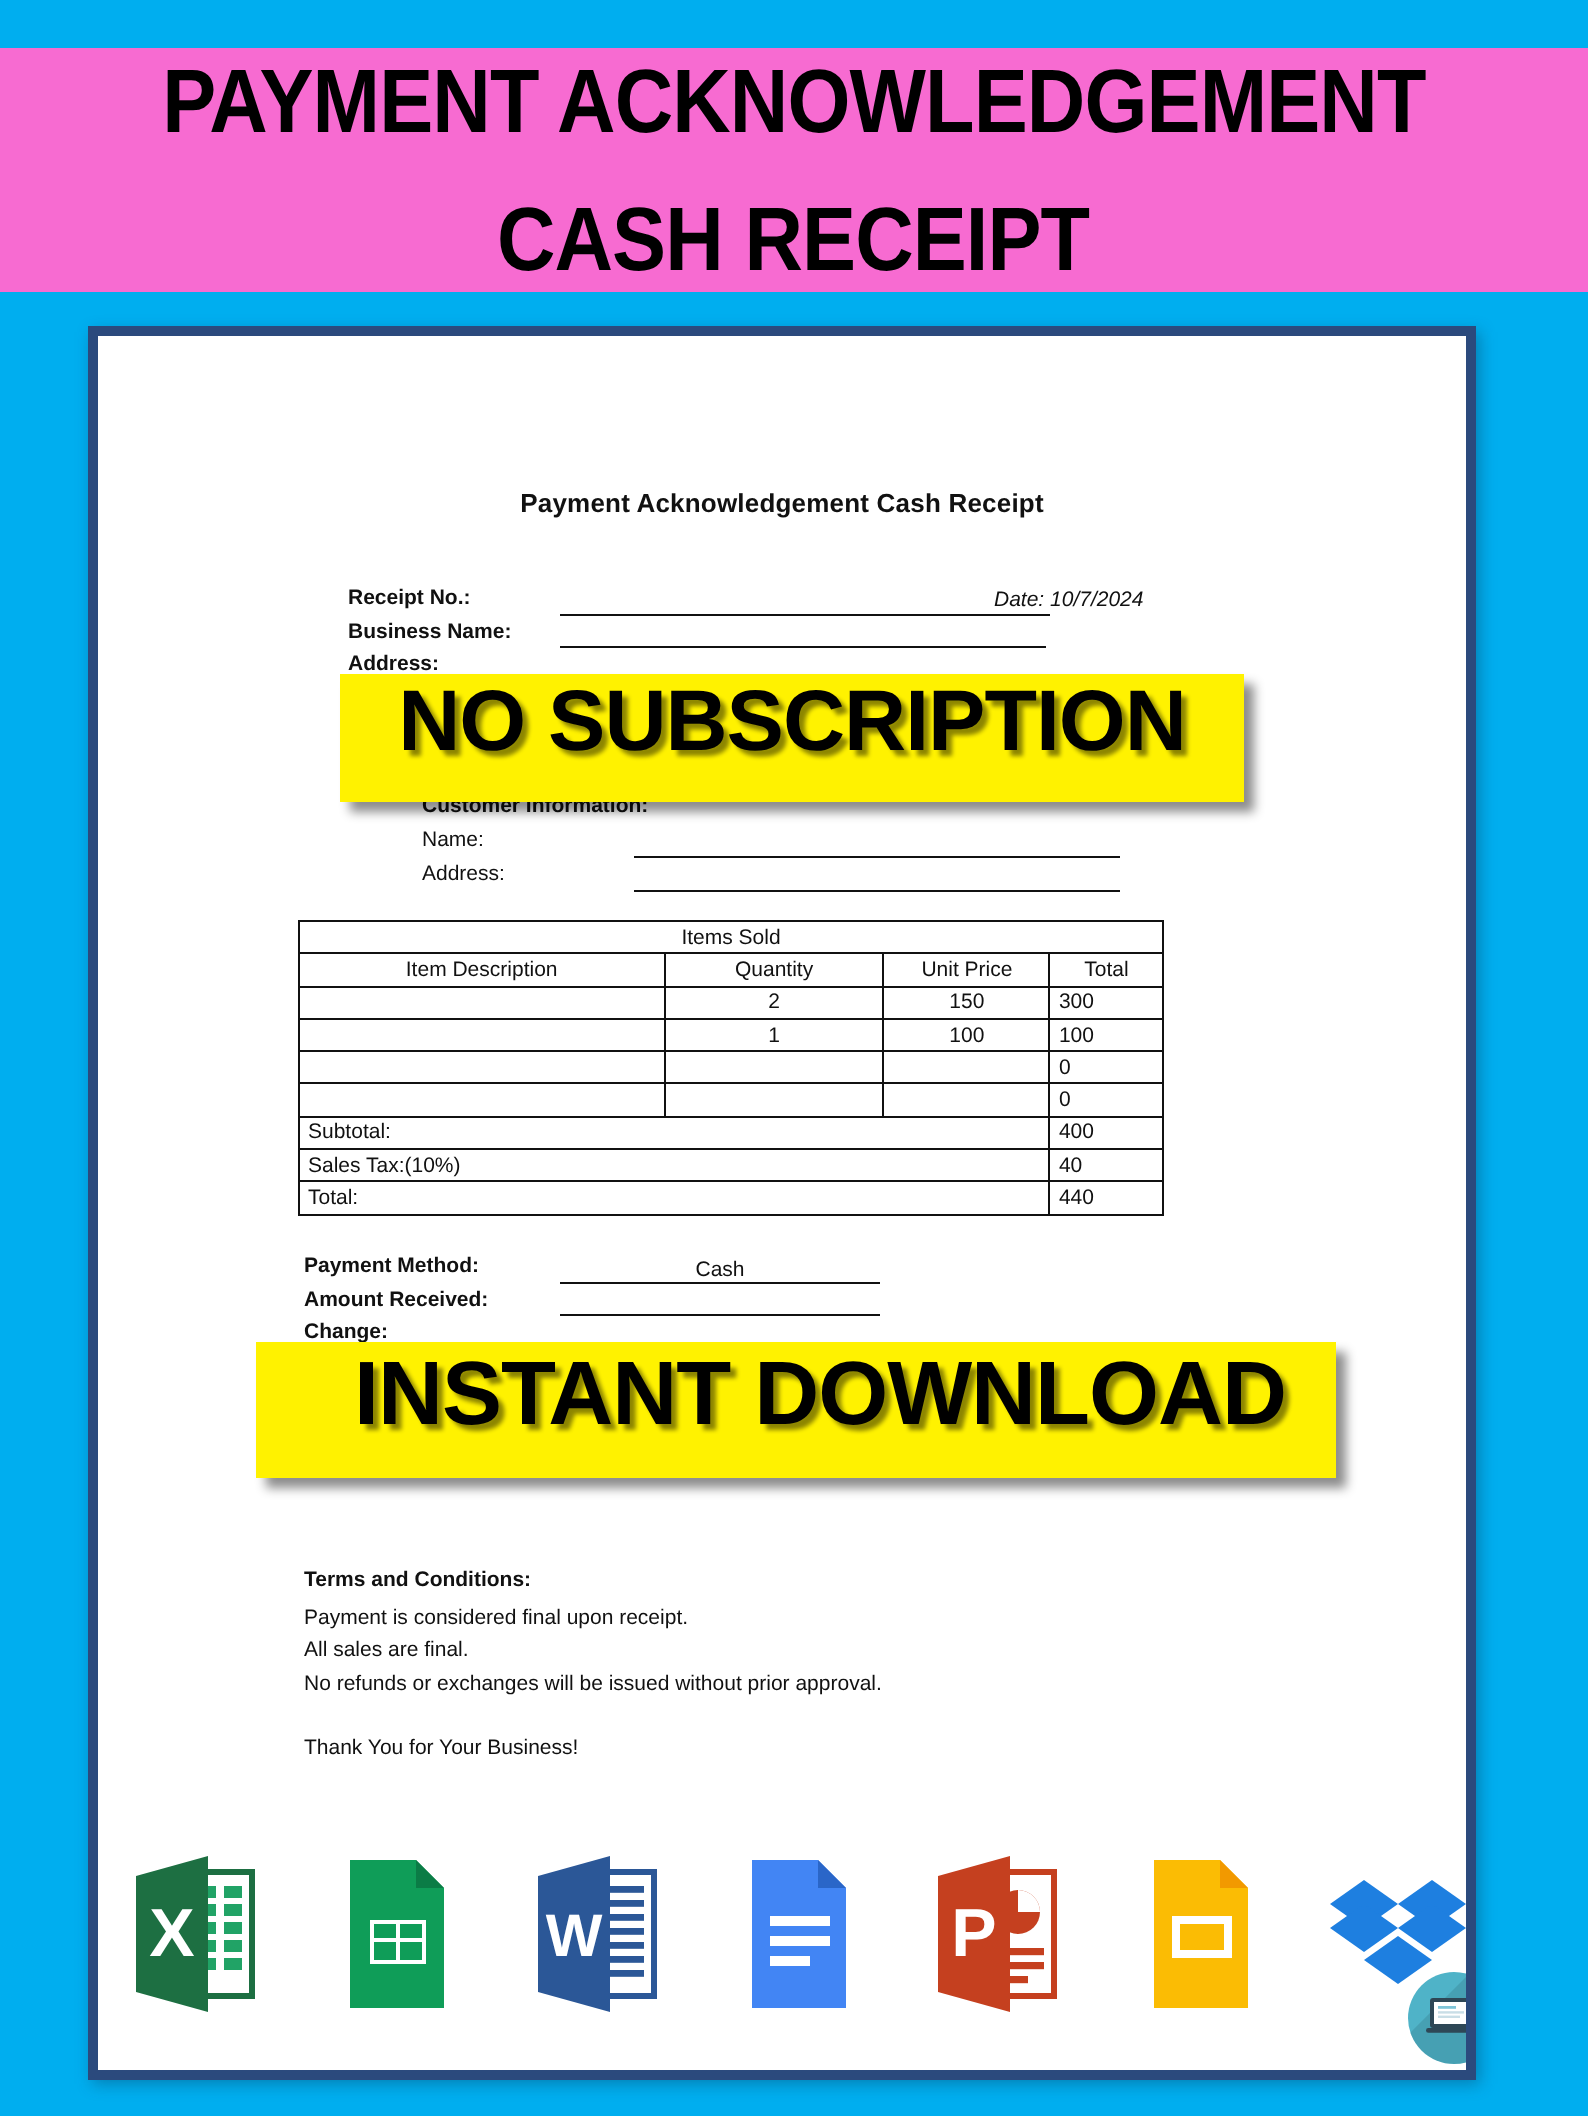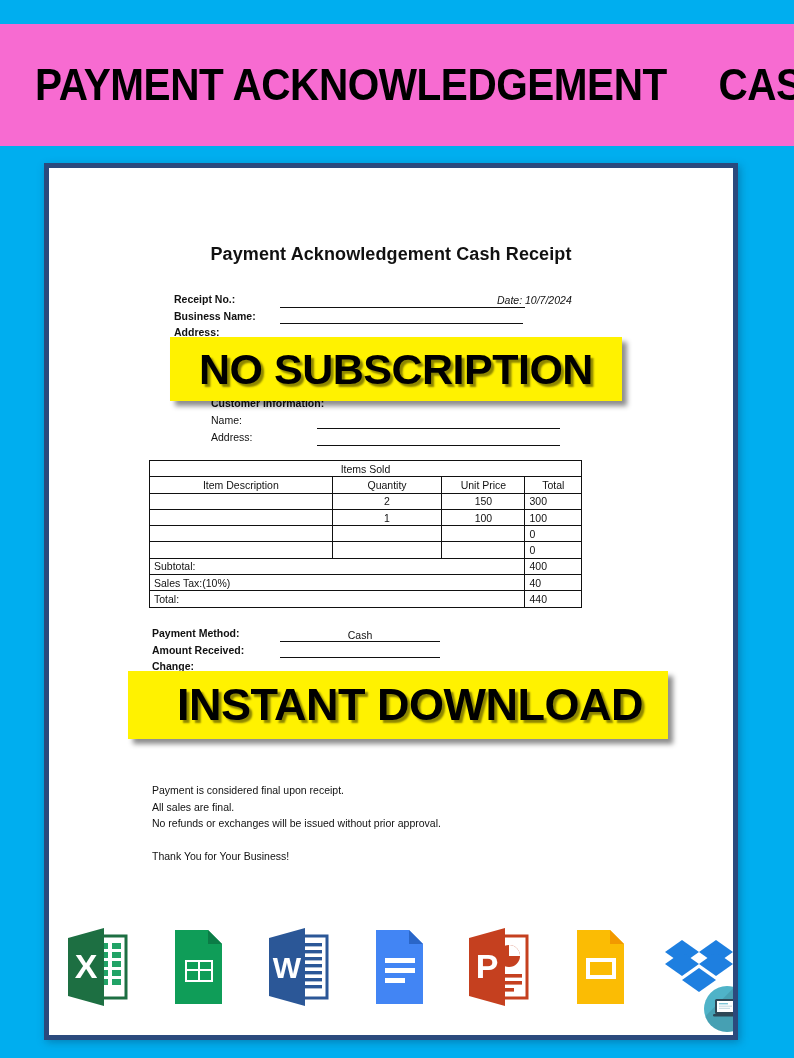--- a/index.html
+++ b/index.html
@@ -11,21 +11,21 @@
   body { background: #00AEEF; position: relative; }
 
   
   .top-blue-strip {
     position: absolute; left: 0; top: 0; width: 794px; height: 24px;
     background: #00AEEF;
   }
   .pink-banner {
     position: absolute; left: 0; top: 24px; width: 794px; height: 122px;
     background: #F76BD1;
-    display: flex; flex-direction: row;
+    display: flex; flex-direction: column;
     align-items: center; justify-content: space-between;
   }
   .banner-line {
     color: #000;
     font-family: "Liberation Sans Narrow", "Liberation Sans", sans-serif;
     font-weight: bold;
     font-size: 45px;
     line-height: 1.18;
     letter-spacing: -0.5px;
     transform: scaleX(0.9);
@@ -50,21 +50,21 @@
     position: absolute; left: 0; top: 0; right: 0; bottom: 0;
     background: #fff;
     overflow: hidden;
     color: #111;
     font-size: 11px;
   }
 
   .doc-title {
     position: absolute; left: 0; right: 0; top: 76px;
     text-align: center;
-    font-size: 18px; font-weight: bold; color: #111;
+    font-size: 13px; font-weight: bold; color: #111;
     letter-spacing: 0.1px;
   }
 
   
   .field-block { position: absolute; left: 103px; top: 125px; width: 530px; }
   .field-row {
     position: relative;
     height: 16.5px;
     font-size: 10.5px;
   }
@@ -123,21 +123,21 @@
   .terms { position: absolute; left: 103px; top: 614px; width: 430px; font-size: 10.5px; }
   .terms .t-head { font-weight: bold; margin-bottom: 2px; }
   .terms .t-line { line-height: 16.5px; }
   .terms .t-thanks { margin-top: 16px; }
 
   
   .promo {
     position: absolute;
     background: #FFF200;
     box-shadow: 5px 5px 5px rgba(0,0,0,0.45);
-    display: flex; align-items: center; justify-content: center;
+    display: flex; justify-content: center;
   }
   .promo span {
     font-family: "Liberation Sans", sans-serif;
     font-weight: bold; color: #000;
     text-shadow: 3px 3px 2px rgba(0,0,0,0.45);
     white-space: nowrap;
   }
   .promo-sub { left: 170px; top: 337px; width: 452px; height: 64px; }
   .promo-sub span { font-size: 43px; letter-spacing: -0.5px; }
   .promo-dl { left: 128px; top: 671px; width: 540px; height: 68px; padding-left: 24px; }
@@ -282,20 +282,21 @@
       <div class="pay-row">
         <span class="pay-label">Amount Received:</span>
         <span class="pay-rule"></span>
       </div>
       <div class="pay-row">
         <span class="pay-label">Change:</span>
       </div>
     </div>
 
     <div class="terms">
+      <div class="t-head t-line">Terms and Conditions:</div>
       <div class="t-line">Payment is considered final upon receipt.</div>
       <div class="t-line">All sales are final.</div>
       <div class="t-line">No refunds or exchanges will be issued without prior approval.</div>
       <div class="t-line t-thanks">Thank You for Your Business!</div>
     </div>
 
     <div class="abt-logo">
       <div class="abt-circle">
         <div class="shade"></div>
         <svg class="abt-laptop" viewBox="0 0 28 19">

